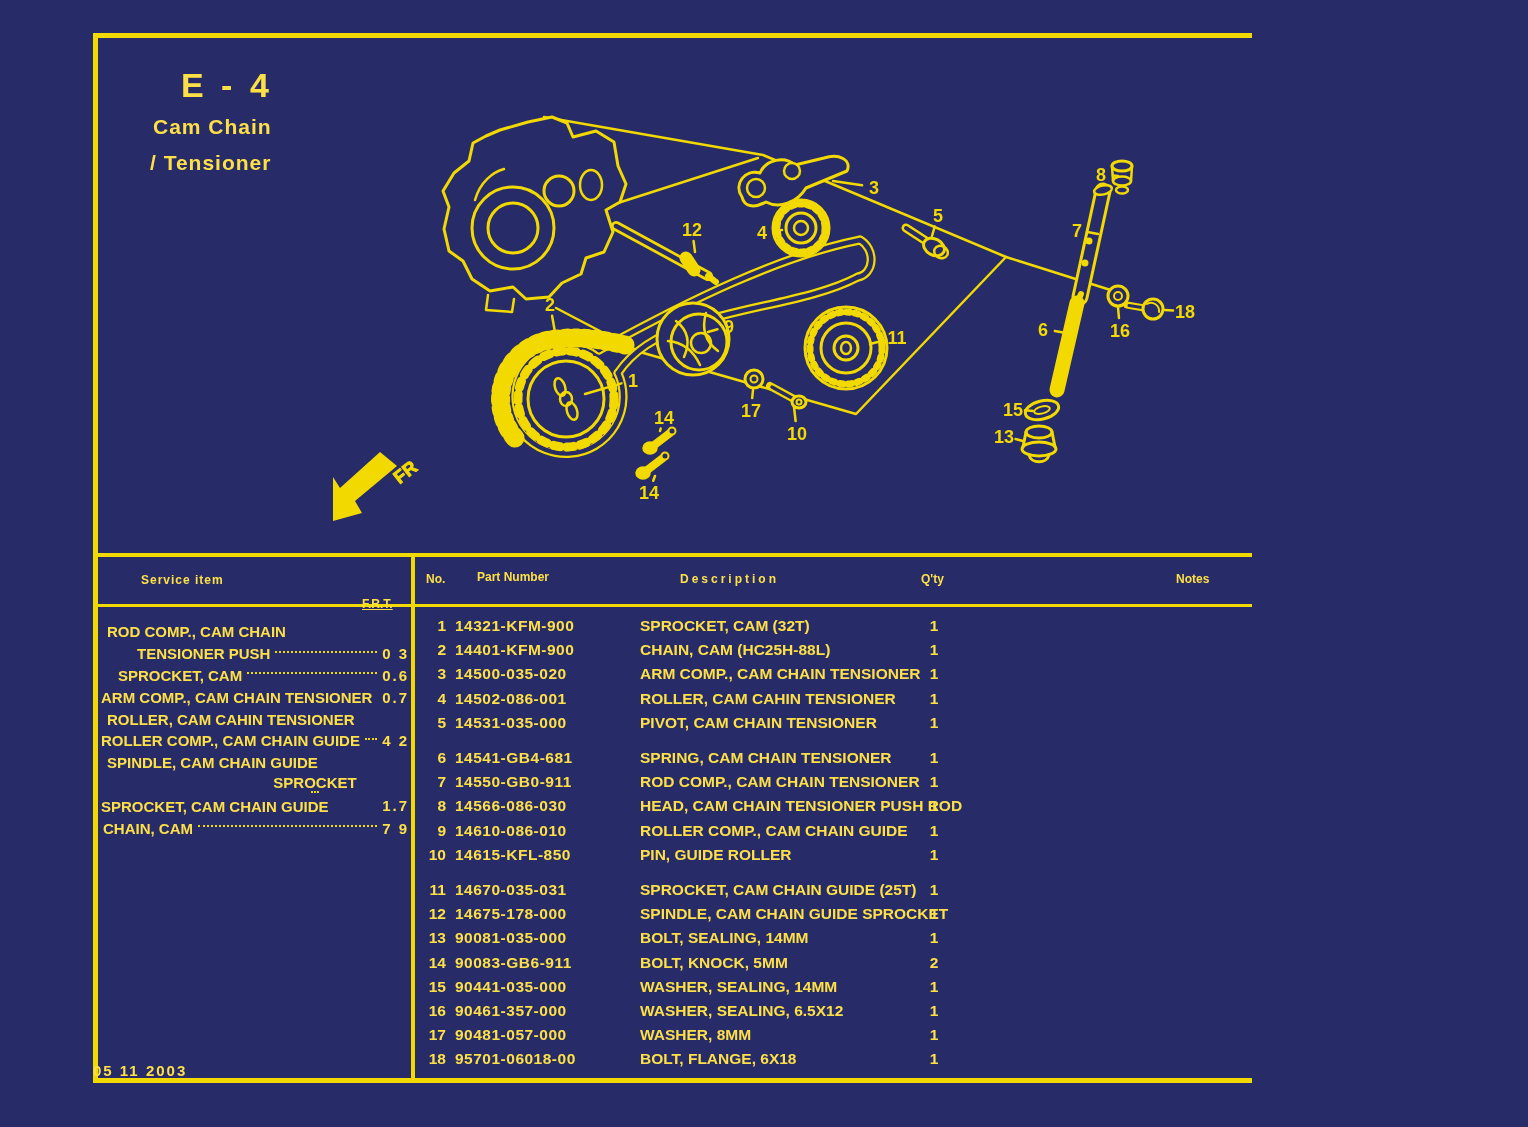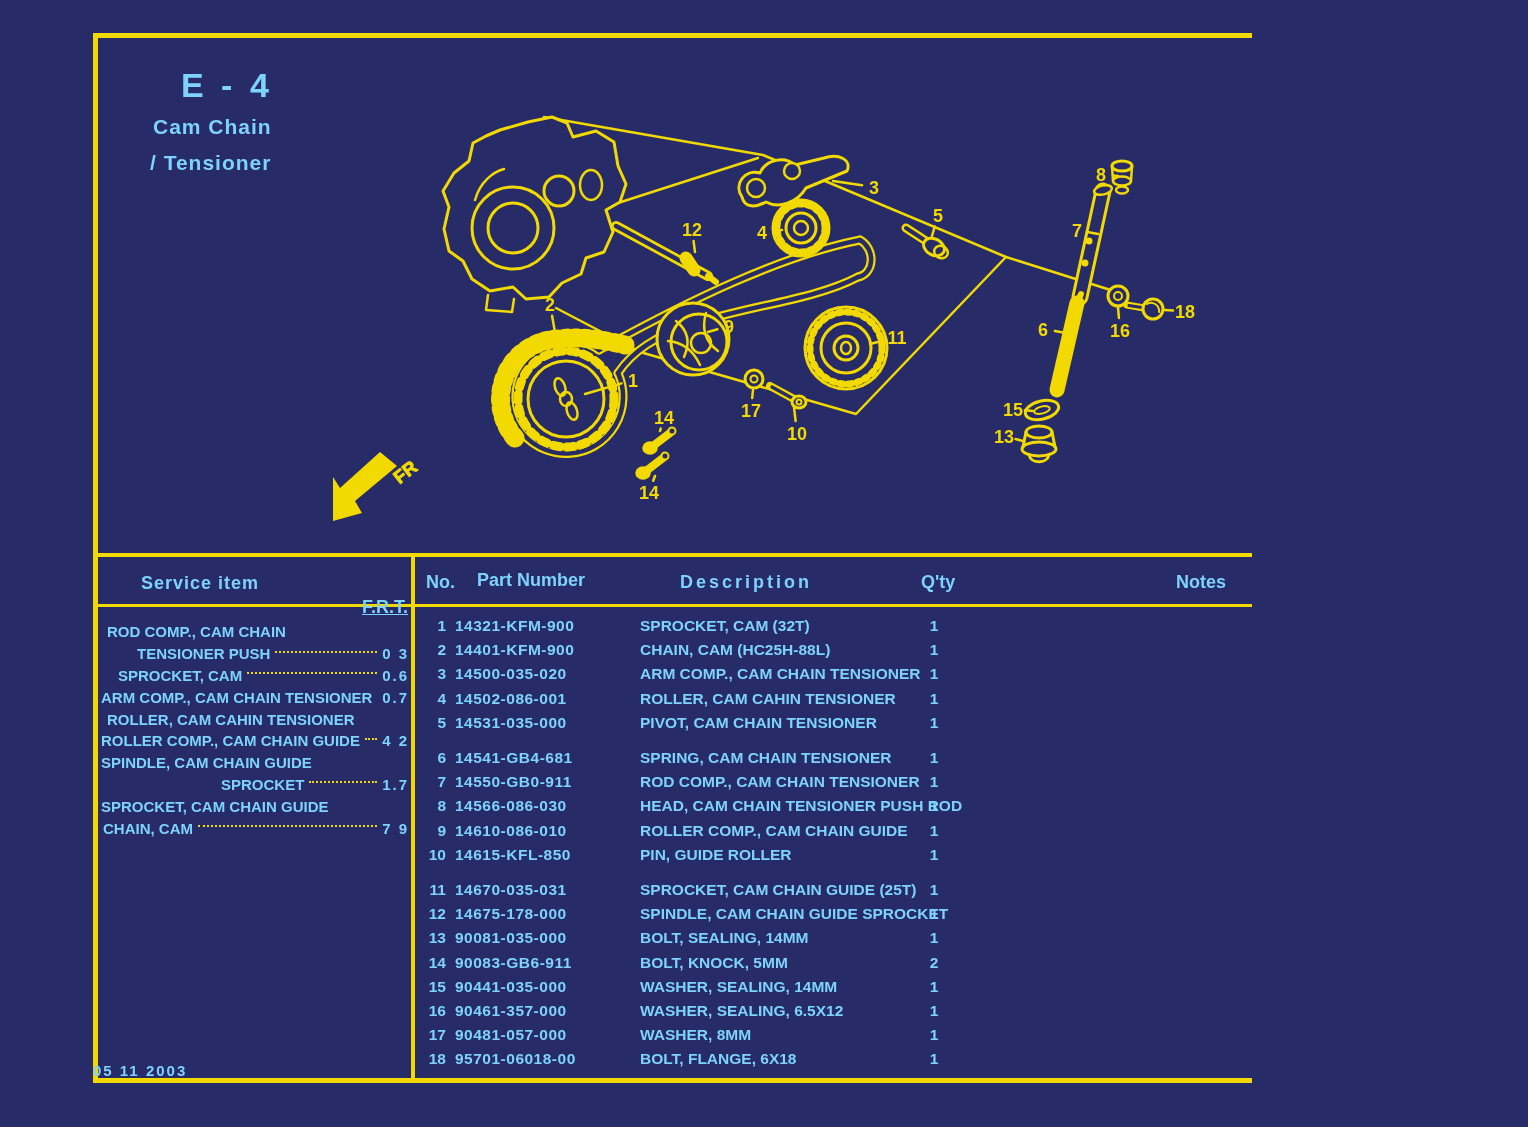--- a/index.html
+++ b/index.html
@@ -1,31 +1,31 @@
 <!DOCTYPE html>
 <html><head>
 <meta charset="utf-8">
 <style>
   html,body{margin:0;padding:0;background:#272c68;}
   .page{
     position:relative;width:1252px;height:1127px;background:#272c68;
-    font-family:"Liberation Sans",sans-serif;font-weight:bold;color:#7dd3fc;
+    font-family:"Liberation Sans",sans-serif;font-weight:bold;color:#fde047;
     overflow:hidden;
   }
   .frame{
     position:absolute;left:93px;top:33px;width:1340px;height:1050px;
     border:5px solid #f2d900;box-sizing:border-box;
   }
   .title-code{position:absolute;left:181px;top:66px;font-size:34px;letter-spacing:4px;}
   .title-line{position:absolute;font-size:21px;letter-spacing:1px;}
   .t1{left:153px;top:115px;}
   .t2{left:150px;top:151px;}
   .hline{position:absolute;background:#f2d900;}
   .vline{position:absolute;background:#f2d900;}
-  .hdr{position:absolute;font-size:18px;white-space:nowrap;}
+  .hdr{position:absolute;font-size:12px;white-space:nowrap;}
   .hdr-desc{letter-spacing:3px;}
   #service-rows{position:absolute;left:99px;top:621px;width:310px;}
   .svc-row{display:flex;align-items:center;height:21.8px;font-size:15px;white-space:nowrap;}
   .svc-item{flex:0 0 auto;}
   .svc-dots{flex:1 1 auto;border-bottom:2px dotted #f2d900;margin:0 5px 4px 5px;min-width:8px;}
   .svc-frt{flex:0 0 auto;margin-left:auto;letter-spacing:2px;}
   .p-row{position:absolute;left:413px;width:1015px;height:22px;font-size:15.5px;white-space:nowrap;}
   .p-no{position:absolute;left:5px;width:28px;text-align:right;}
   .p-num{position:absolute;left:42px;letter-spacing:0.5px;}
   .p-desc{position:absolute;left:227px;}
@@ -280,24 +280,24 @@
         <span class="svc-frt">0.7</span>
       </div>
       <div class="svc-row" style="padding-left: 8px;">
         <span class="svc-item">ROLLER, CAM CAHIN TENSIONER</span>
       </div>
       <div class="svc-row" style="padding-left: 2px;">
         <span class="svc-item">ROLLER COMP., CAM CHAIN GUIDE</span>
         <span class="svc-dots"></span>
         <span class="svc-frt">4 2</span>
       </div>
-      <div class="svc-row" style="padding-left: 2px;">
+      <div class="svc-row" style="padding-left: 8px;">
         <span class="svc-item">SPINDLE, CAM CHAIN GUIDE</span>
       </div>
-      <div class="svc-row" style="padding-left: 122px;">
+      <div class="svc-row" style="padding-left: 122px; flex-direction: column;">
         <span class="svc-item">SPROCKET</span>
         <span class="svc-dots"></span>
         <span class="svc-frt">1.7</span>
       </div>
       <div class="svc-row" style="padding-left: 2px;">
         <span class="svc-item">SPROCKET, CAM CHAIN GUIDE</span>
       </div>
       <div class="svc-row" style="padding-left: 4px;">
         <span class="svc-item">CHAIN, CAM</span>
         <span class="svc-dots"></span>

